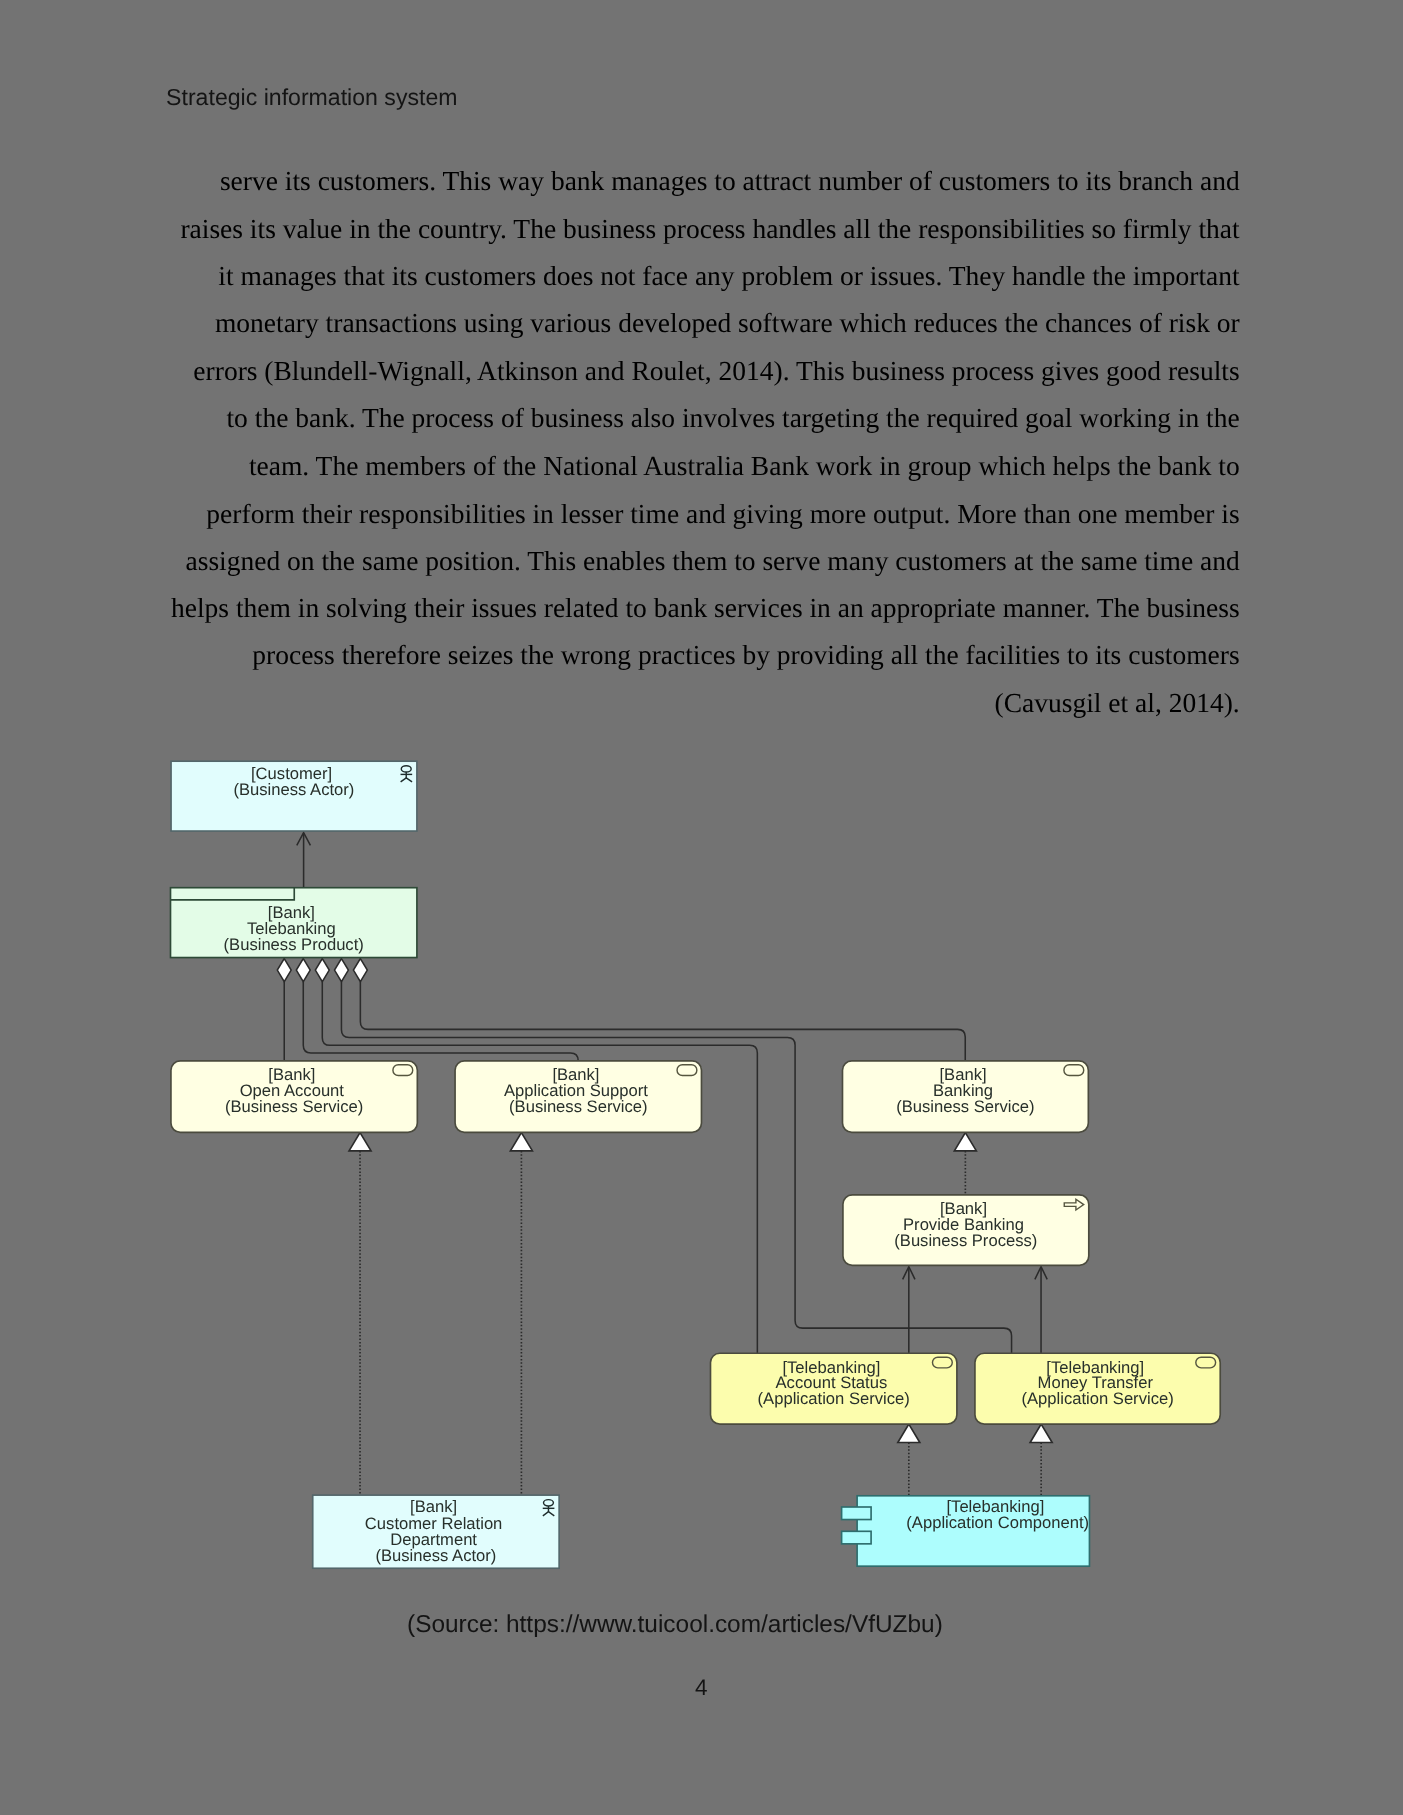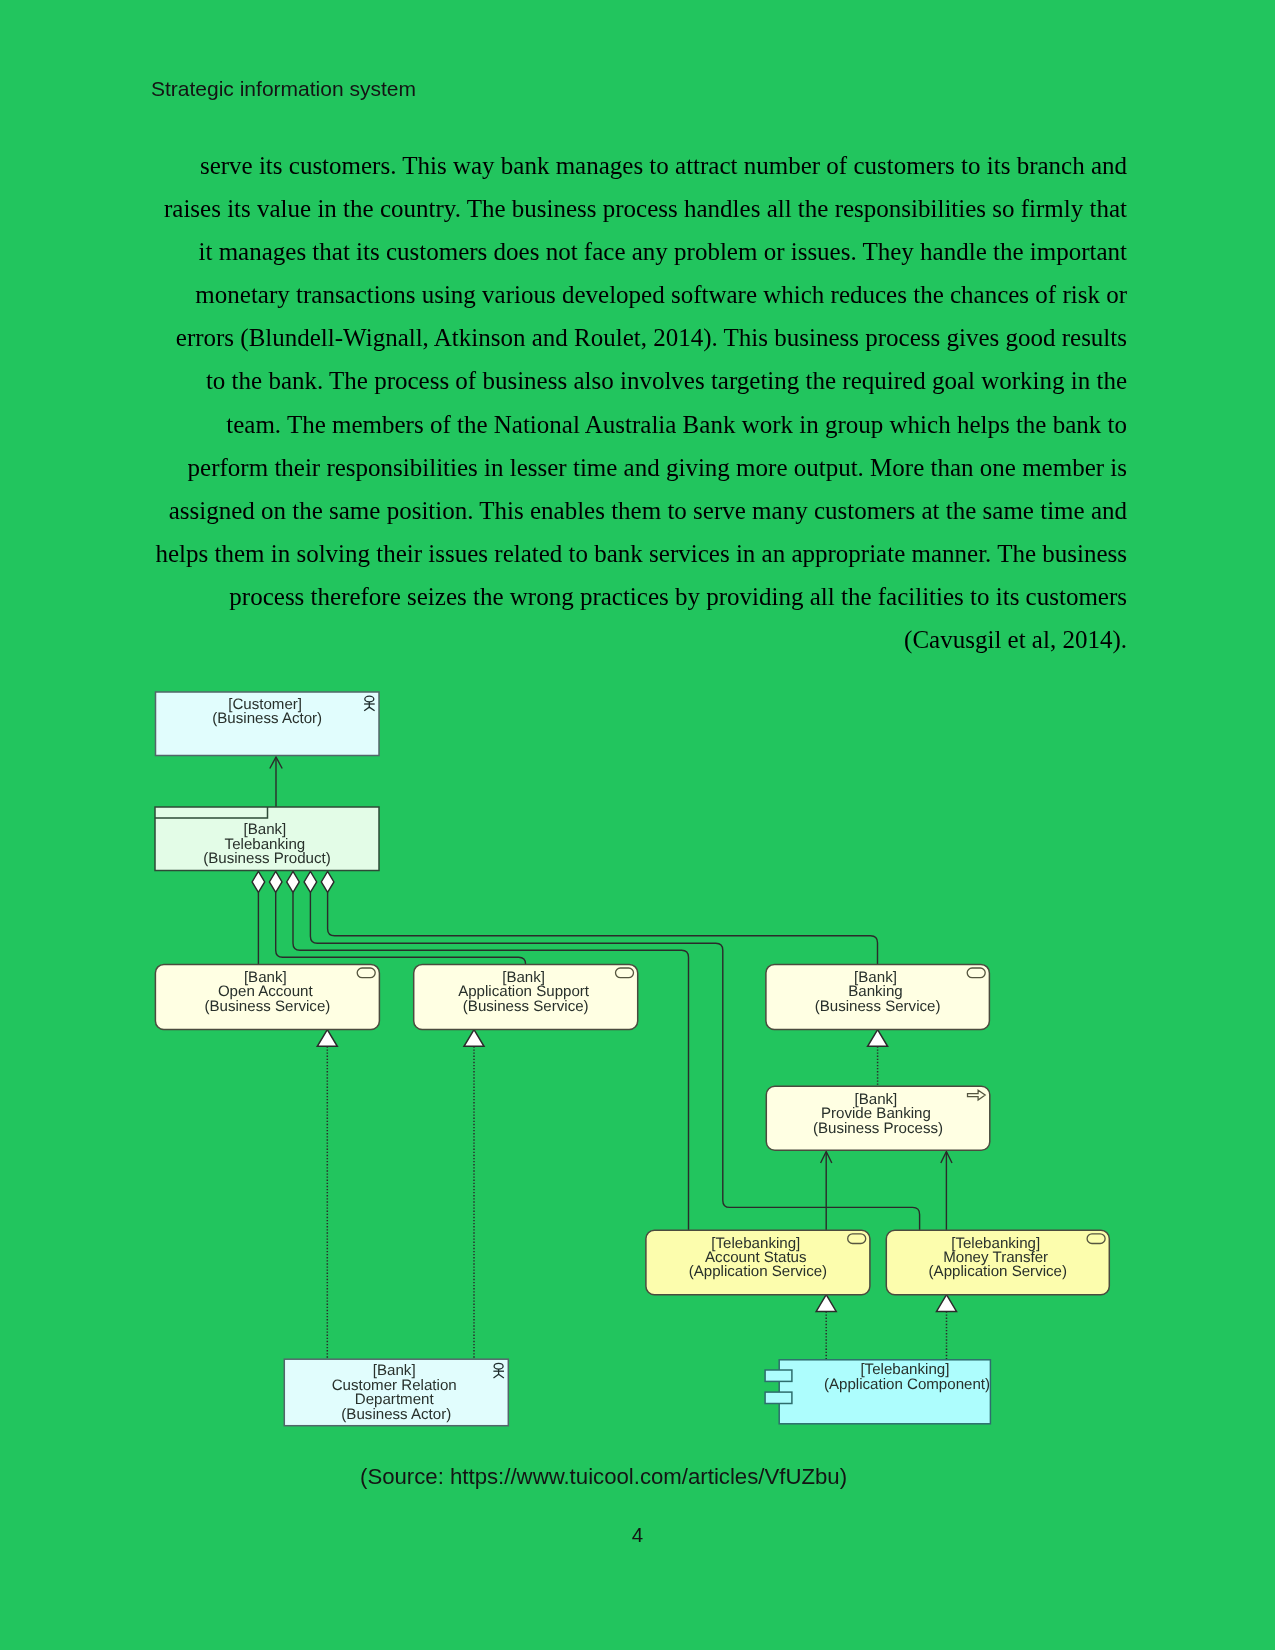--- a/index.html
+++ b/index.html
@@ -1,26 +1,26 @@
 <!DOCTYPE html>
 <html><head>
 <meta charset="utf-8">
 <title>Strategic information system</title>
 <style>
   html,body{margin:0;padding:0;background:#ffffff;}
   body{width:1275px;height:1650px;position:relative;overflow:hidden;
        font-family:"Liberation Serif",serif;color:#000;
        -webkit-font-smoothing:antialiased;}
-  .page{position:absolute;left:0;top:0;width:1275px;height:1650px;background:#22c55e;}
+  .page{position:absolute;left:0;top:0;width:1275px;height:1650px;background:#737373;}
   .hdr{position:absolute;left:151px;top:77px;font-family:"Liberation Sans",sans-serif;
        font-size:21px;line-height:24px;color:#141414;}
   .body-text{position:absolute;left:151px;top:144.0px;width:976px;
        font-family:"Liberation Serif",serif;font-size:25px;line-height:43.1px;
        text-align:right;color:#000;}
-  .src{position:absolute;left:360px;top:1464px;text-align:left;white-space:nowrap;
+  .src{position:absolute;left:370px;top:1464px;text-align:left;white-space:nowrap;
        font-family:"Liberation Sans",sans-serif;font-size:22.2px;line-height:25px;color:#141414;}
   .pgno{position:absolute;left:0;top:1523px;width:1275px;text-align:center;
        font-family:"Liberation Sans",sans-serif;font-size:20.5px;line-height:24px;color:#141414;}
   svg#diagram{position:absolute;left:0;top:0;width:1275px;height:1650px;overflow:visible;}
   svg#diagram text{font-family:"Liberation Sans",sans-serif;
        text-rendering:geometricPrecision;}
 </style>
 </head>
 <body>
 

